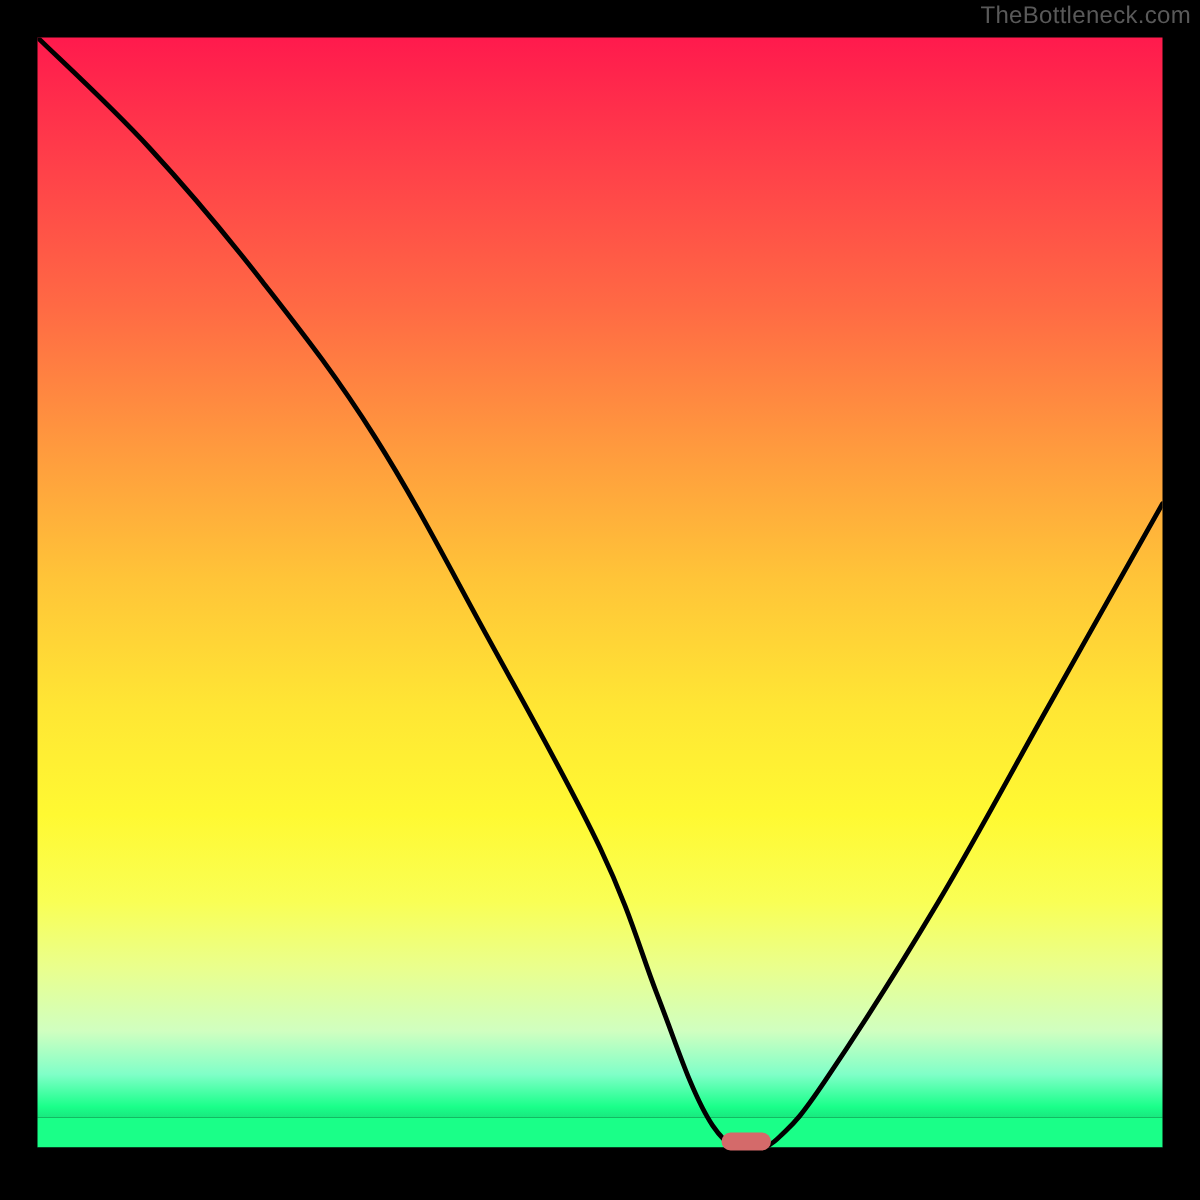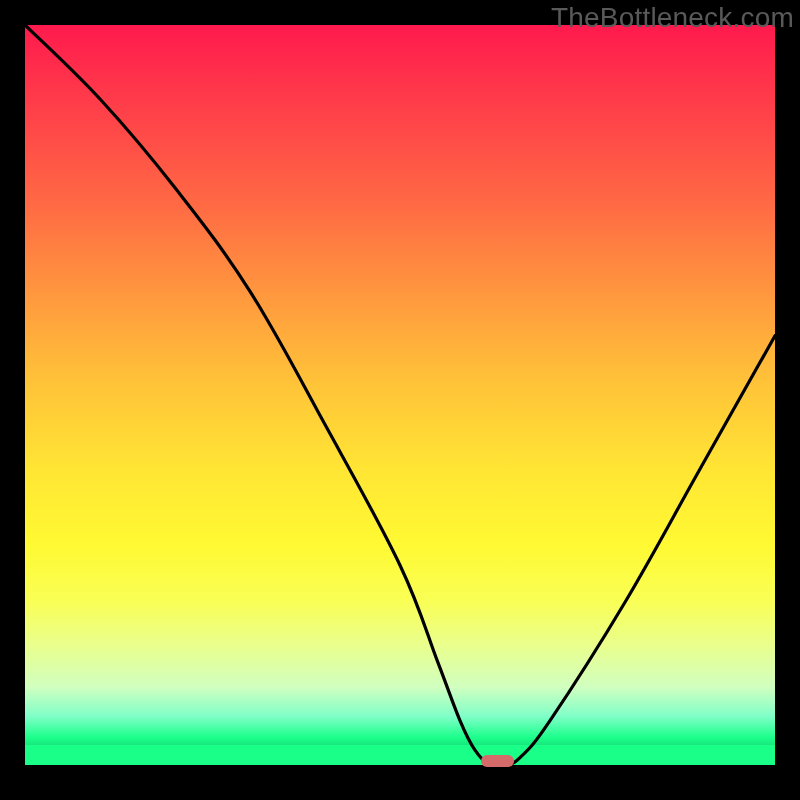--- a/index.html
+++ b/index.html
@@ -55,21 +55,21 @@
     width: 750px;
     height: 10px;
     background: #000;
   }
   .watermark {
     position: absolute;
     top: 2px;
     right: 6px;
     color: #595959;
     font-family: Arial, Helvetica, sans-serif;
-    font-size: 28px;
+    font-size: 16px;
     font-weight: 500;
     letter-spacing: 0.2px;
     white-space: nowrap;
   }
   .curve {
     position: absolute;
     left: 0;
     top: 0;
     width: 750px;
     height: 750px;

